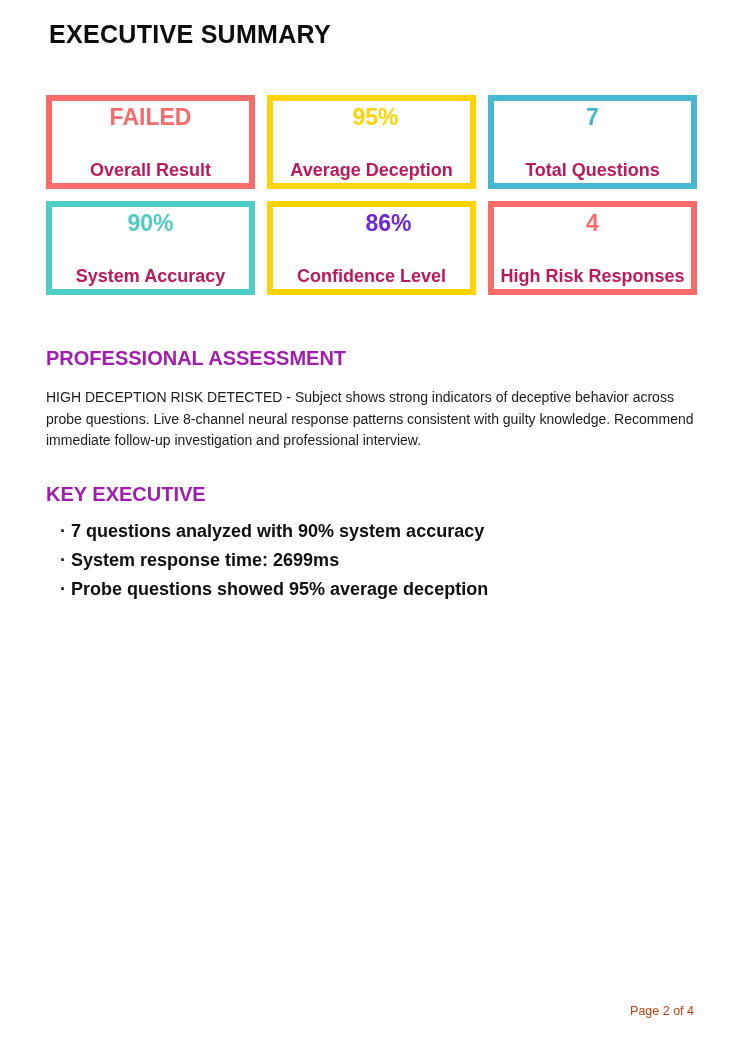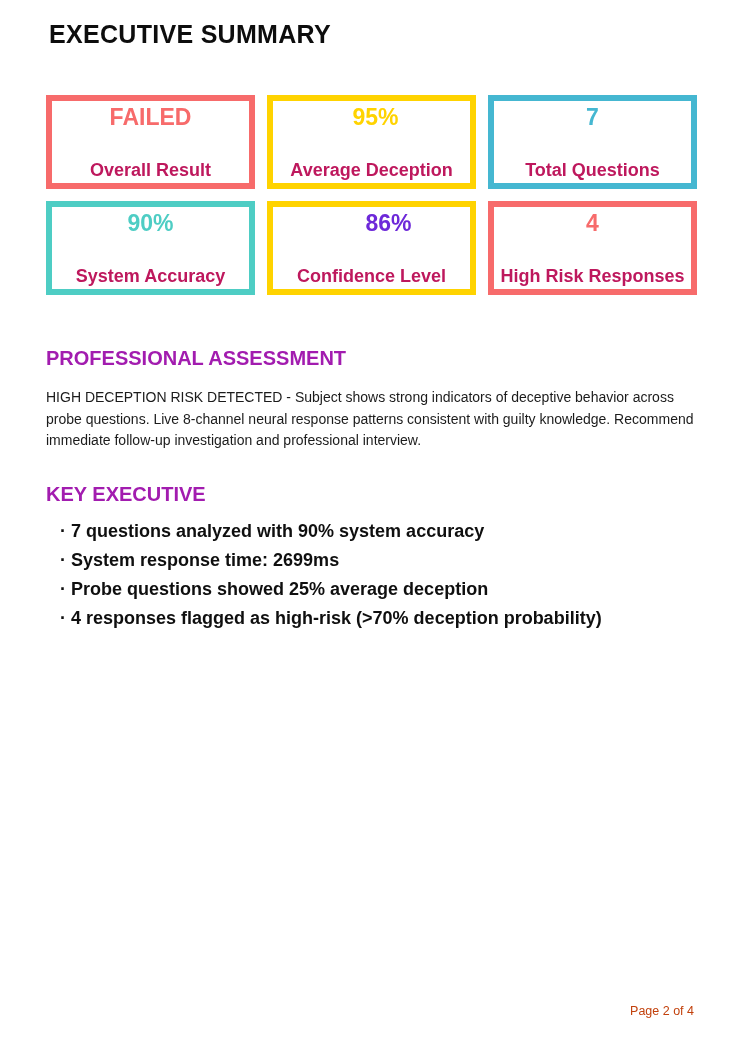--- a/index.html
+++ b/index.html
@@ -134,20 +134,19 @@
   <section class="section-pa">
     <h2 class="section-heading">PROFESSIONAL ASSESSMENT</h2>
     <p class="assessment-body">HIGH DECEPTION RISK DETECTED - Subject shows strong indicators of deceptive behavior across probe questions. Live 8-channel neural response patterns consistent with guilty knowledge. Recommend immediate follow-up investigation and professional interview.</p>
   </section>
 
   <section class="section-kf">
     <h2 class="section-heading">KEY EXECUTIVE</h2>
     <ul class="findings-list" id="findings-list">
         <li>7 questions analyzed with 90% system accuracy</li>
         <li>System response time: 2699ms</li>
-        <li>Probe questions showed 25% average deception</li>
-        <li>4 responses flagged as high-risk (&gt;70% deception probability)</li>
+        <li>Probe questions showed 95% average deception</li>
       </ul>
   </section>
 
   <div class="page-footer">Page 2 of 4</div>
 
 </div>
 
 </body></html>

